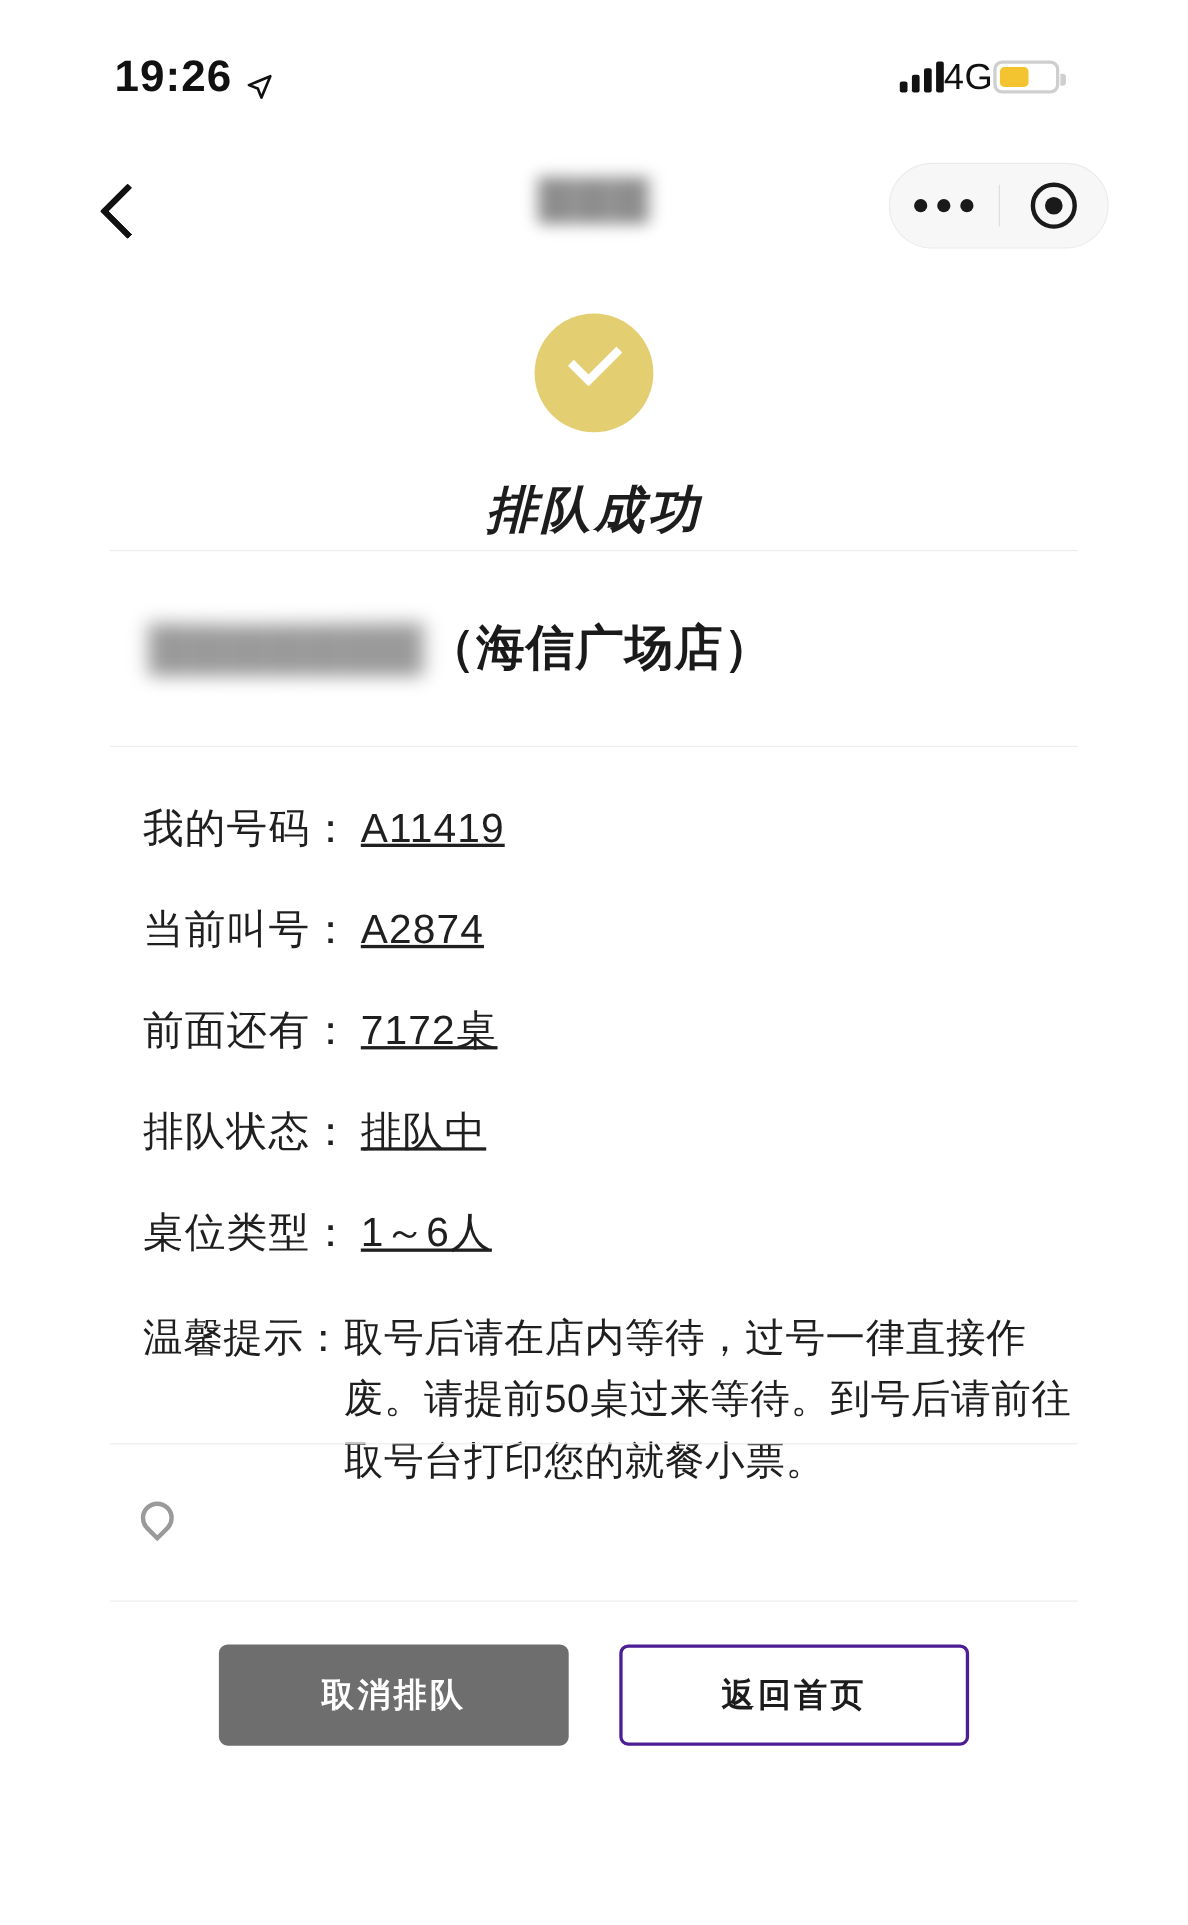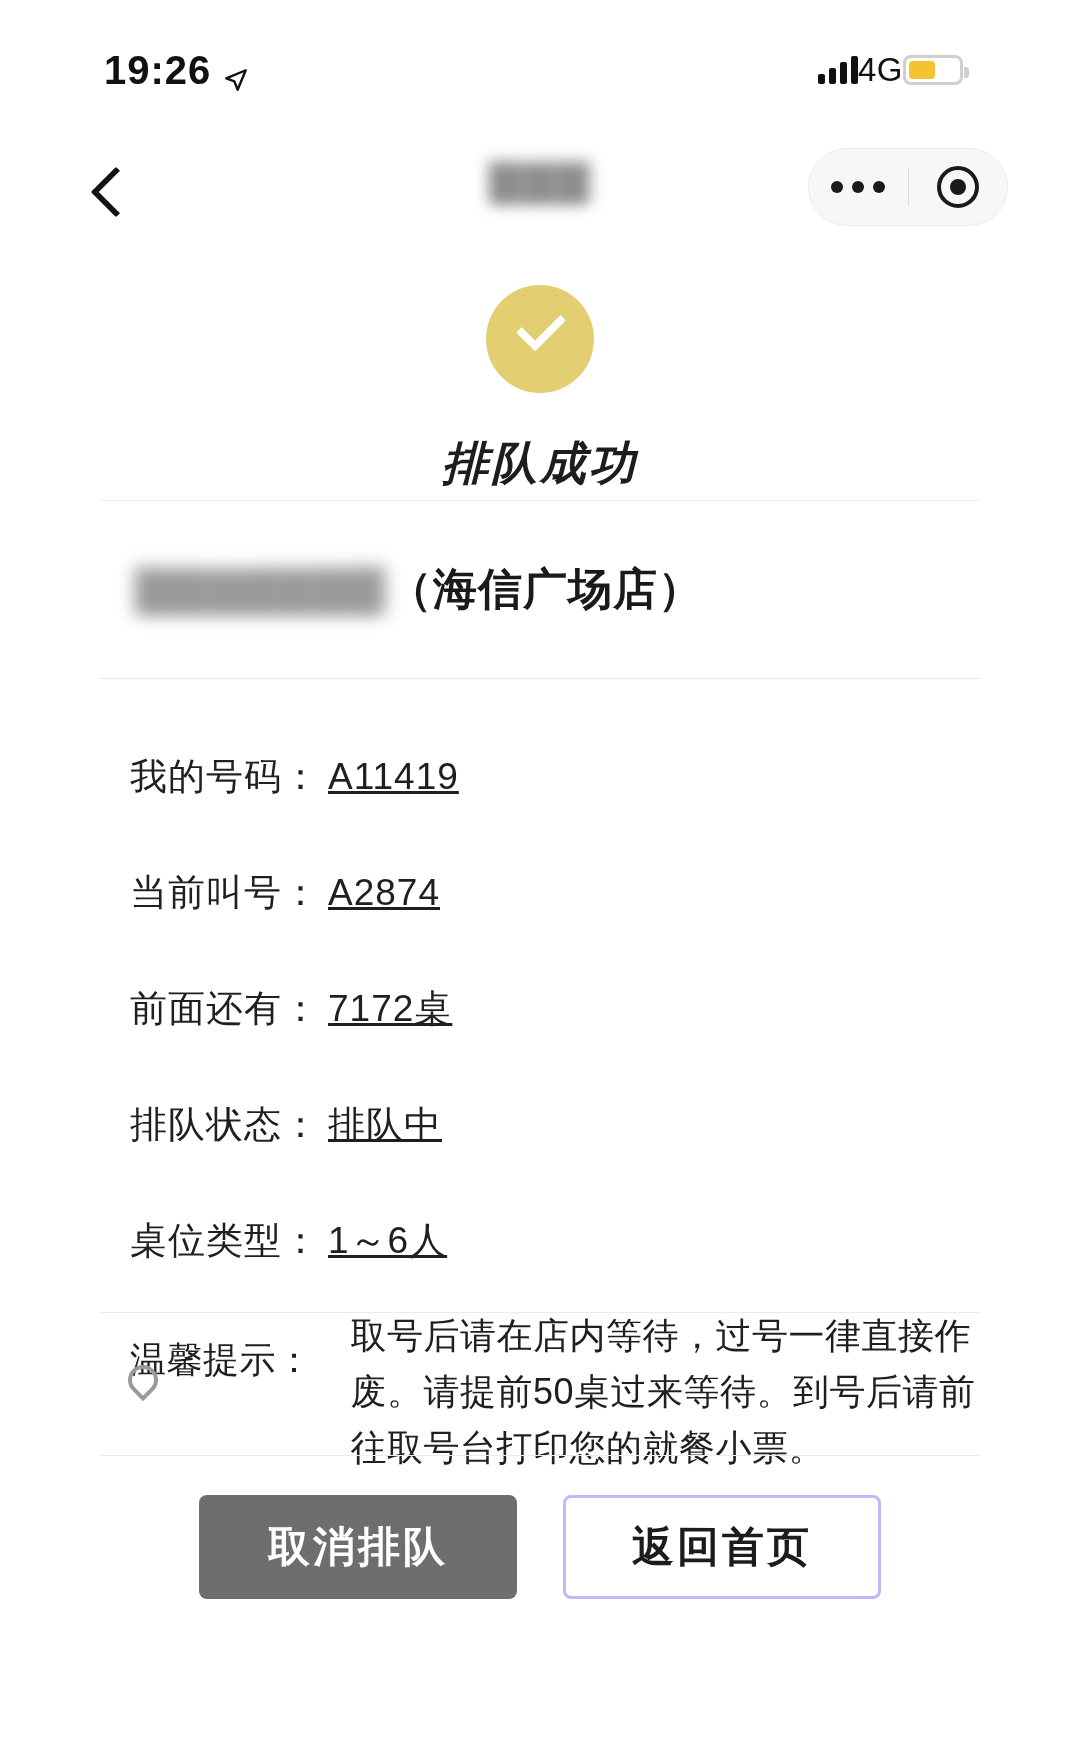--- a/index.html
+++ b/index.html
@@ -268,36 +268,35 @@
     display: flex;
     align-items: baseline;
     font-size: 37px;
     color: #1f1f1f;
     margin-bottom: 42px;
     letter-spacing: 1px;
   }
   .info-label {
     color: #1f1f1f;
     white-space: nowrap;
-    margin-top: 24px;
   }
   .info-value {
     color: #1f1f1f;
     margin-left: 8px;
     text-decoration: underline;
   }
   .tip-row {
     display: flex;
     font-size: 36px;
     line-height: 1.55;
     color: #1f1f1f;
     letter-spacing: 0.5px;
   }
   .tip-row .info-label { white-space: nowrap; }
-  .tip-text { flex: 1; margin-left: 38px; }
+  .tip-text { flex: 1; }
 
   
   .address-row {
     position: absolute;
     left: 128px;
     top: 1365px;
     display: flex;
     align-items: center;
     gap: 18px;
     font-size: 37px;
@@ -325,39 +324,39 @@
   .btn-bar {
     position: absolute;
     left: 0; right: 0;
     top: 1495px;
     display: flex;
     justify-content: center;
     gap: 46px;
   }
   .btn {
     width: 318px;
-    height: 104px;
+    height: 92px;
     border-radius: 8px;
     display: flex;
     align-items: center;
     justify-content: center;
-    font-size: 42px;
+    font-size: 30px;
     font-weight: 700;
     letter-spacing: 3px;
     box-sizing: border-box;
     cursor: pointer;
   }
   .btn-cancel {
     background: #6e6e6e;
     color: #ffffff;
   }
   .btn-home {
     background: #ffffff;
     color: #1c1c1c;
-    border: 3px solid #c4b5fd;
+    border: 3px solid #4c1d95;
   }
 </style>
 </head>
 <body>
 
 <div class="status-bar">
   <div class="status-time">
     <span>19:26</span>
     <span class="loc-arrow">
       <svg viewBox="0 0 24 24" width="26" height="26">

